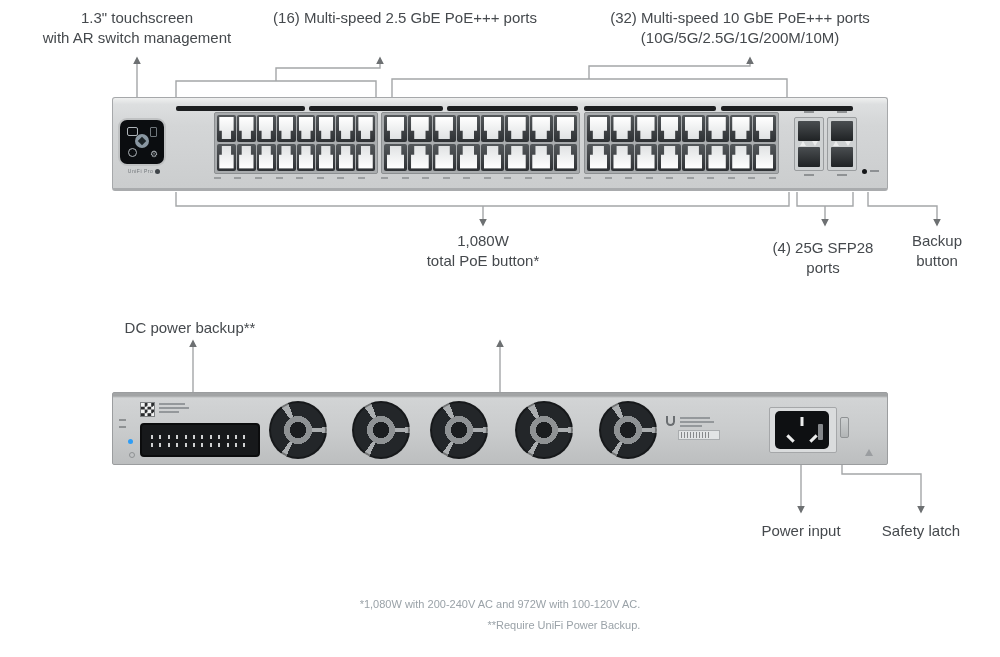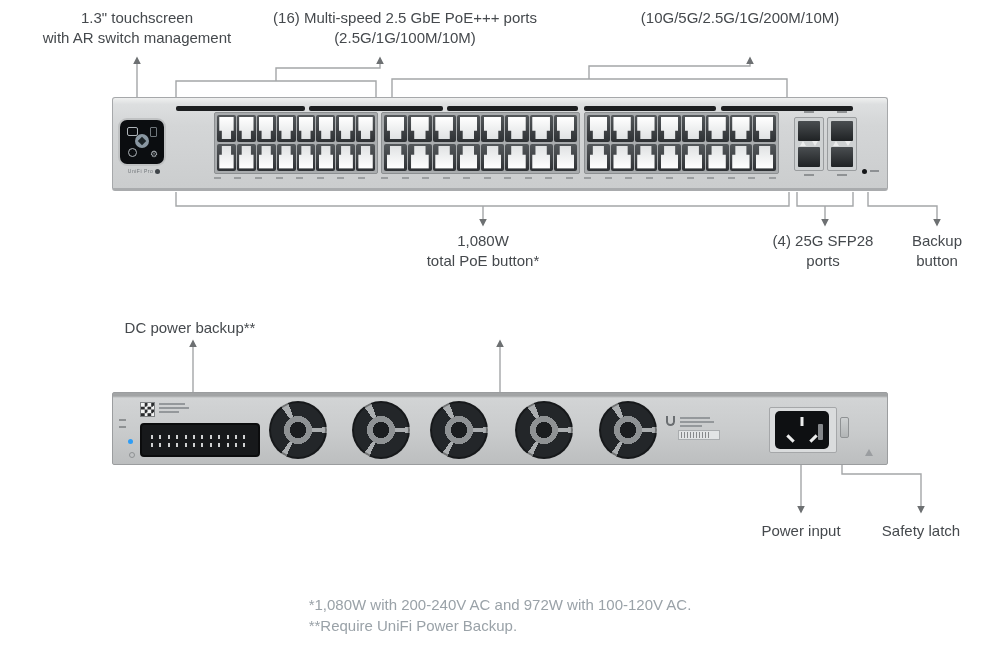--- a/index.html
+++ b/index.html
@@ -1,21 +1,21 @@
 <!DOCTYPE html>
 <html><head>
 <meta charset="utf-8">
 <style>
   html,body{margin:0;padding:0;background:#fff;}
   #canvas{position:relative;width:1000px;height:657px;background:#ffffff;overflow:hidden;
           font-family:"Liberation Sans",sans-serif;color:#45494d;}
   .callout-label{position:absolute;transform:translateX(-50%);text-align:center;
                  font-size:15px;line-height:20px;white-space:nowrap;color:#45494d;}
-  .footer{position:absolute;transform:translateX(-50%);text-align:left;
-          font-size:15px;line-height:21px;white-space:nowrap;color:#9aa2a8;}
+  .footer{position:absolute;transform:translateX(-50%);text-align:right;
+          font-size:11px;line-height:21px;white-space:nowrap;color:#9aa2a8;}
   svg.overlay{position:absolute;left:0;top:0;pointer-events:none;}
 
   
   .front{position:absolute;left:112px;top:97px;width:776px;height:94px;
          background:linear-gradient(180deg,#eff0f0 0%,#dddfe0 7%,#d4d6d7 30%,#cbcdce 100%);
          border:1px solid #a6a8aa;border-bottom:3px solid #a9abad;border-radius:3px;box-sizing:border-box;}
   .vent{position:absolute;top:8px;height:5px;background:#1c1e20;border-radius:2px;}
   .screen{position:absolute;left:7px;top:22px;width:44px;height:44px;background:#0b0d10;
           border-radius:7px;box-shadow:0 0 0 2px #bfc1c2;}
   .icon-photo{position:absolute;left:7px;top:7px;width:9px;height:7px;border:1px solid #aeb4b9;border-radius:2px;}
@@ -117,23 +117,23 @@
              M797.2,506 h7.6 L801,513.5 Z
              M917.2,506 h7.6 L921,513.5 Z" fill="#6d7072" stroke="none"></path>
   </svg>
 
   <div class="callout-label" style="left:137px;top:8px;">
     <div>1.3" touchscreen</div>
     <div>with AR switch management</div>
   </div>
   <div class="callout-label" style="left:405px;top:8px;">
     <div>(16) Multi-speed 2.5 GbE PoE+++ ports</div>
-    <div>(2.5G/1G/100M/10M)</div>
   </div>
   <div class="callout-label" style="left:740px;top:8px;">
+    <div>(32) Multi-speed 10 GbE PoE+++ ports</div>
     <div>(10G/5G/2.5G/1G/200M/10M)</div>
   </div>
 
   <div class="front">
     <div class="vent" style="left:63px;width:129px;"></div>
     <div class="vent" style="left:196px;width:134px;"></div>
     <div class="vent" style="left:334px;width:131px;"></div>
     <div class="vent" style="left:471px;width:132px;"></div>
     <div class="vent" style="left:608px;width:132px;"></div>
 
@@ -371,21 +371,21 @@
     <div class="sfp-tag" style="left:724px;top:76px;"></div>
 
     <div class="reset-dot"></div>
     <div class="reset-tag"></div>
   </div>
 
   <div class="callout-label" style="left:483px;top:231px;">
     <div>1,080W</div>
     <div>total PoE button*</div>
   </div>
-  <div class="callout-label" style="left:823px;top:231px;">
+  <div class="callout-label" style="left:823px;top:238px;">
     <div>(4) 25G SFP28</div>
     <div>ports</div>
   </div>
   <div class="callout-label" style="left:937px;top:231px;">
     <div>Backup</div>
     <div>button</div>
   </div>
 
   <div class="callout-label" style="left:190px;top:318px;">DC power backup**</div>
 

